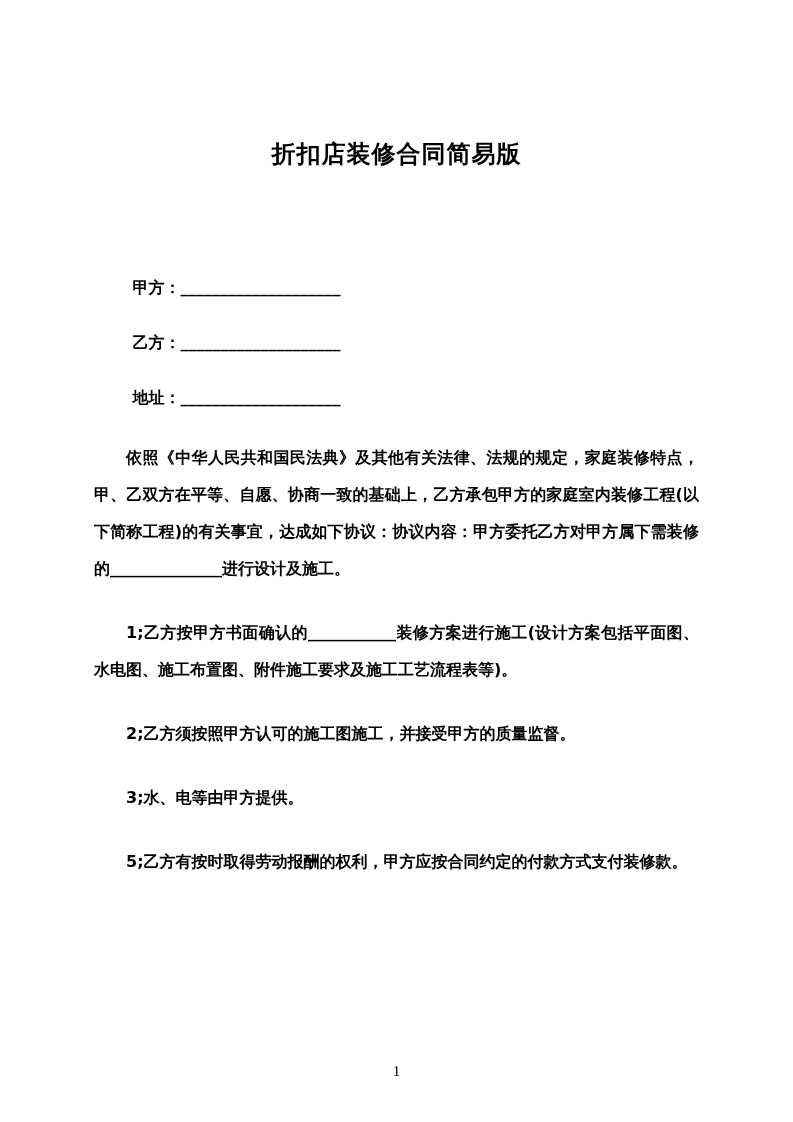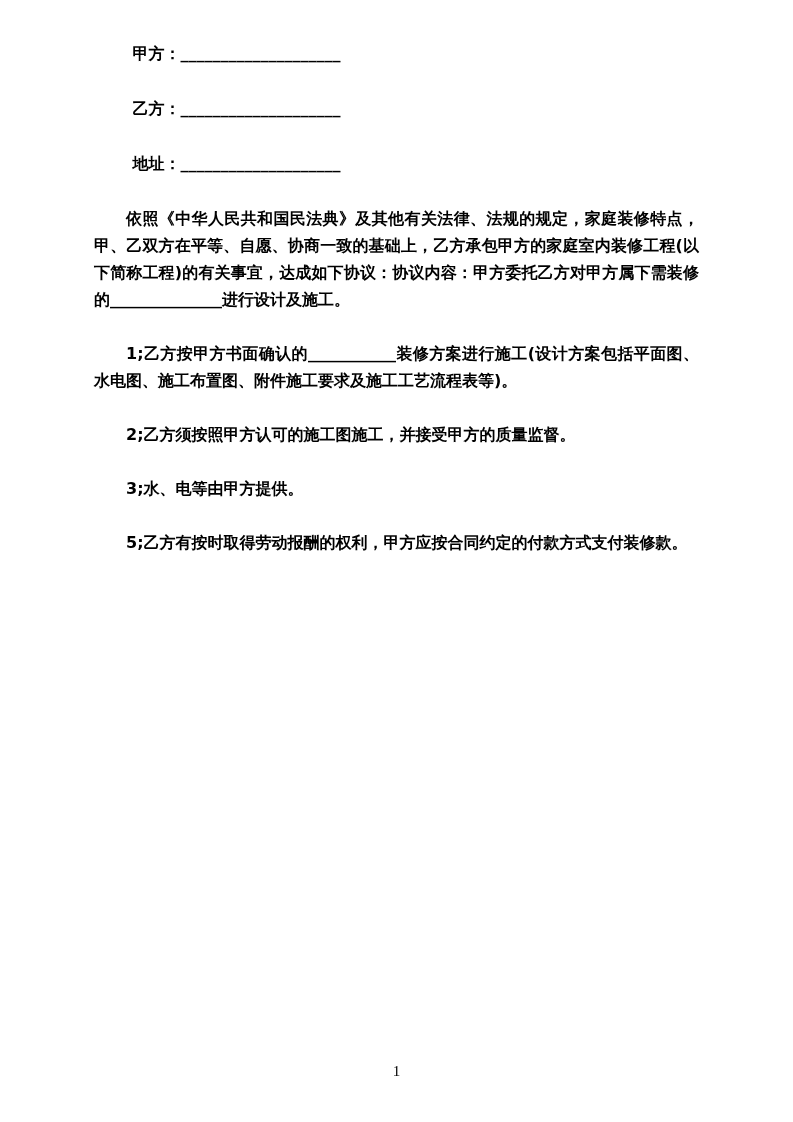--- a/index.html
+++ b/index.html
@@ -18,37 +18,38 @@
     overflow: hidden;
   }
   .doc-title {
     margin-top: 98px;
     text-align: center;
     font-size: 24px;
     font-weight: bold;
     letter-spacing: 1px;
   }
   .fields {
+    margin-top: 104px;
   }
   .field-row {
     font-size: 16px;
     font-weight: bold;
     line-height: 27px;
     margin-bottom: 28px;
     padding-left: 2.4em;
     white-space: nowrap;
   }
   .field-row .blank {
     letter-spacing: 0;
     font-weight: bold;
   }
   .para {
     font-size: 16px;
     font-weight: bold;
-    line-height: 27px;
+    line-height: 37px;
     text-indent: 2em;
     margin-top: 27px;
     text-align: justify;
     word-break: break-all;
   }
   .para.first {
     margin-top: 18px;
   }
   .footer {
     position: absolute;
@@ -61,20 +62,21 @@
     font-family: "Liberation Serif", "DejaVu Serif", serif;
     font-size: 15px;
     color: #000000;
   }
 </style>
 </head>
 <body>
 
 <div class="page">
 
+  <h1 class="doc-title">折扣店装修合同简易版</h1>
 
   <div class="fields">
     <p class="field-row">
       <span>甲方：</span><span class="blank">____________________</span>
     </p>
     <p class="field-row">
       <span>乙方：</span><span class="blank">____________________</span>
     </p>
     <p class="field-row">
       <span>地址：</span><span class="blank">____________________</span>

